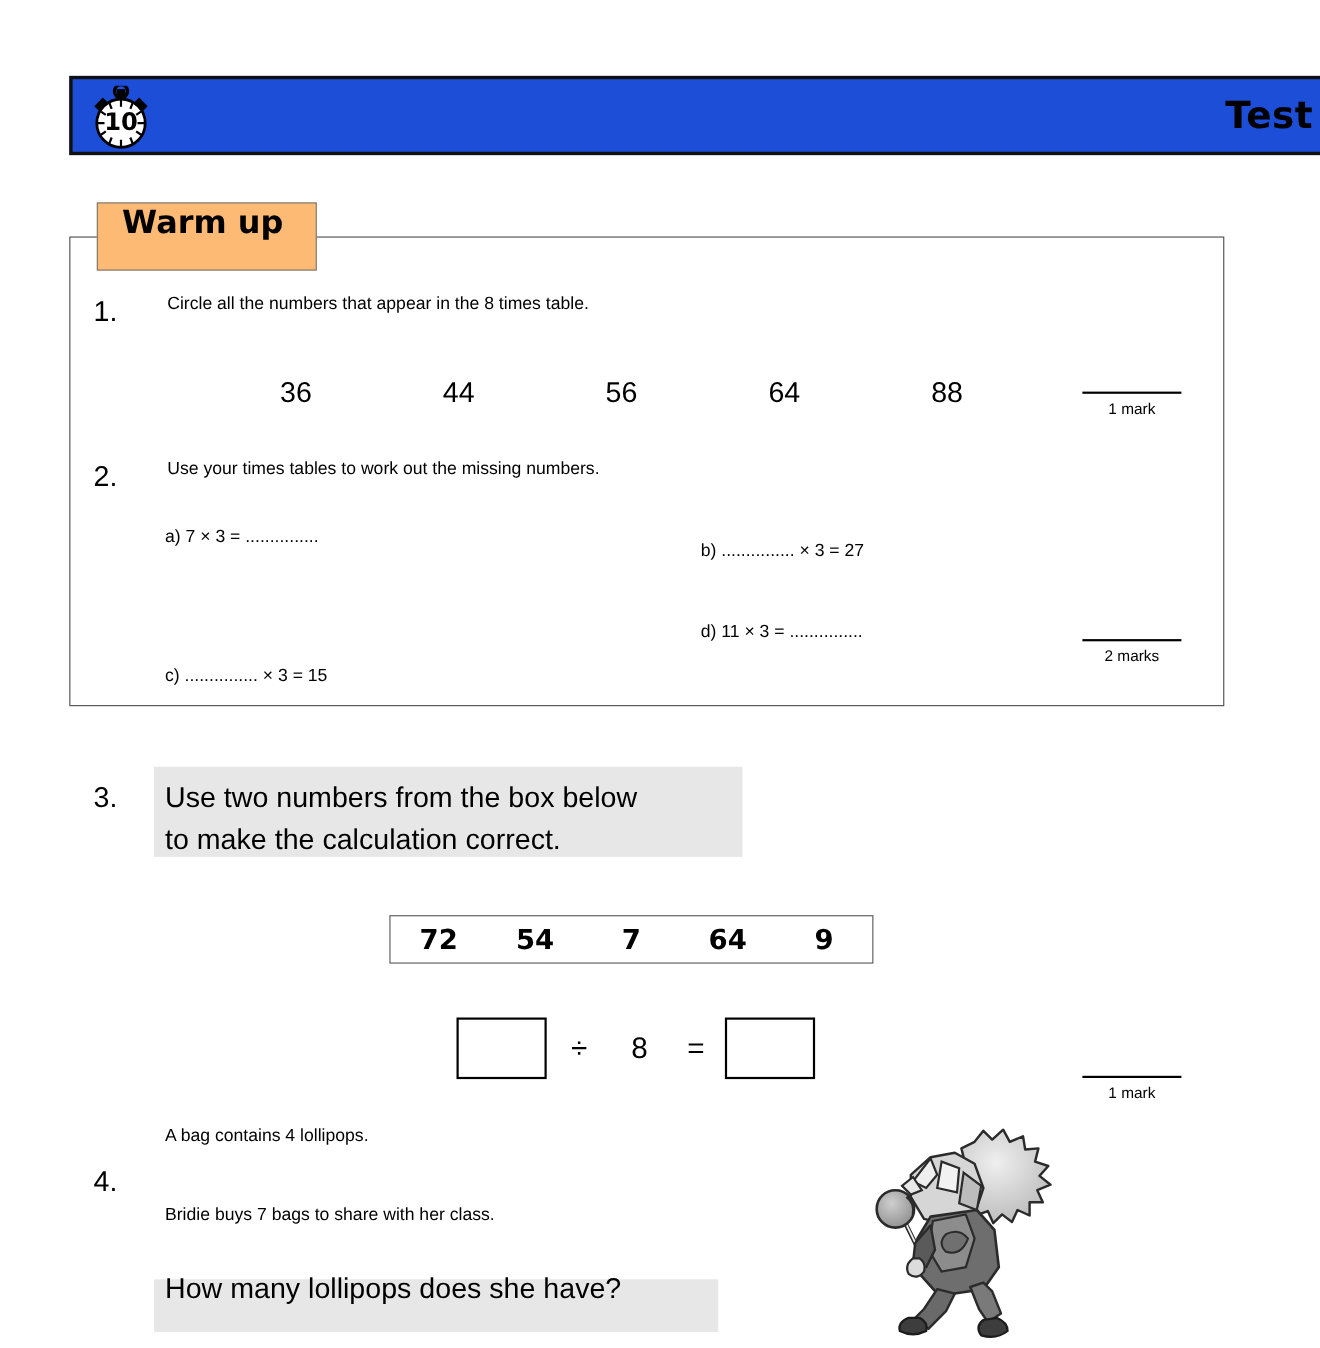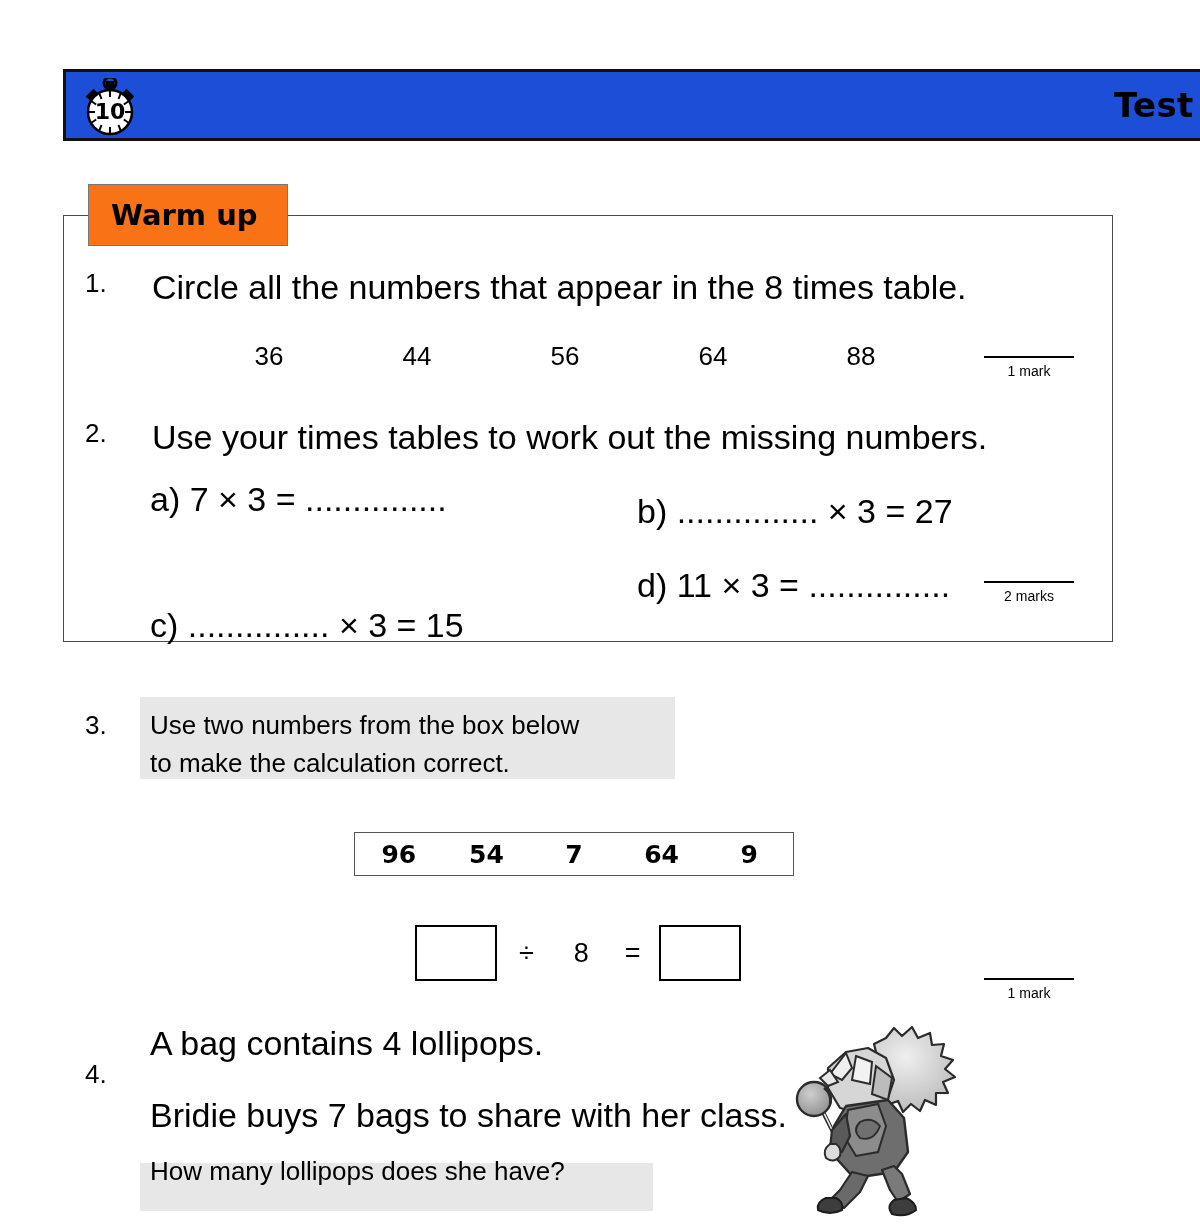--- a/index.html
+++ b/index.html
@@ -62,40 +62,39 @@
     height: 427px;
     border: 1.5px solid #4a4a4a;
     box-sizing: border-box;
   }
   .warmup-tab {
     position: absolute;
     left: 88px;
     top: 184px;
     width: 200px;
     height: 62px;
-    background: #f97316;
+    background: #fdba74;
     border: 1.5px solid #777777;
     box-sizing: border-box;
     display: flex;
-    align-items: center;
     padding-left: 22px;
     font-size: 29px;
     font-weight: bold;
     font-family: "DejaVu Sans", sans-serif;
   }
 
   
   .qnum {
     position: absolute;
     font-size: 26px;
     font-family: "Liberation Sans", sans-serif;
   }
   .qtext {
     position: absolute;
-    font-size: 34px;
+    font-size: 16px;
     font-family: "Liberation Sans", sans-serif;
     white-space: nowrap;
   }
 
   
   .q1-num { left: 85px; top: 268px; }
   .q1-text { left: 152px; top: 268px; }
   .q1-numbers {
     position: absolute;
     left: 195px;
@@ -291,21 +290,21 @@
   <div class="rule"></div>
   <span>2 marks</span>
 </div>
 
 <div class="qnum q3-num">3.</div>
 <div class="q3-highlight"></div>
 <div class="q3-line1">Use two numbers from the box below</div>
 <div class="q3-line2">to make the calculation correct.</div>
 
 <div class="number-bank">
-  <span>96</span>
+  <span>72</span>
   <span>54</span>
   <span>7</span>
   <span>64</span>
   <span>9</span>
 </div>
 
 <div class="calc-row">
   <div class="answer-box"></div>
   <span class="calc-op">÷</span>
   <span class="calc-op tight">8</span>

